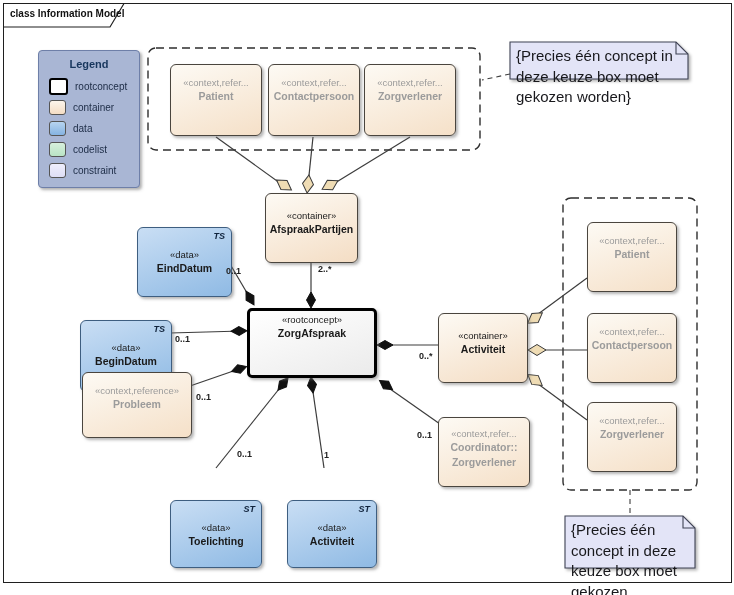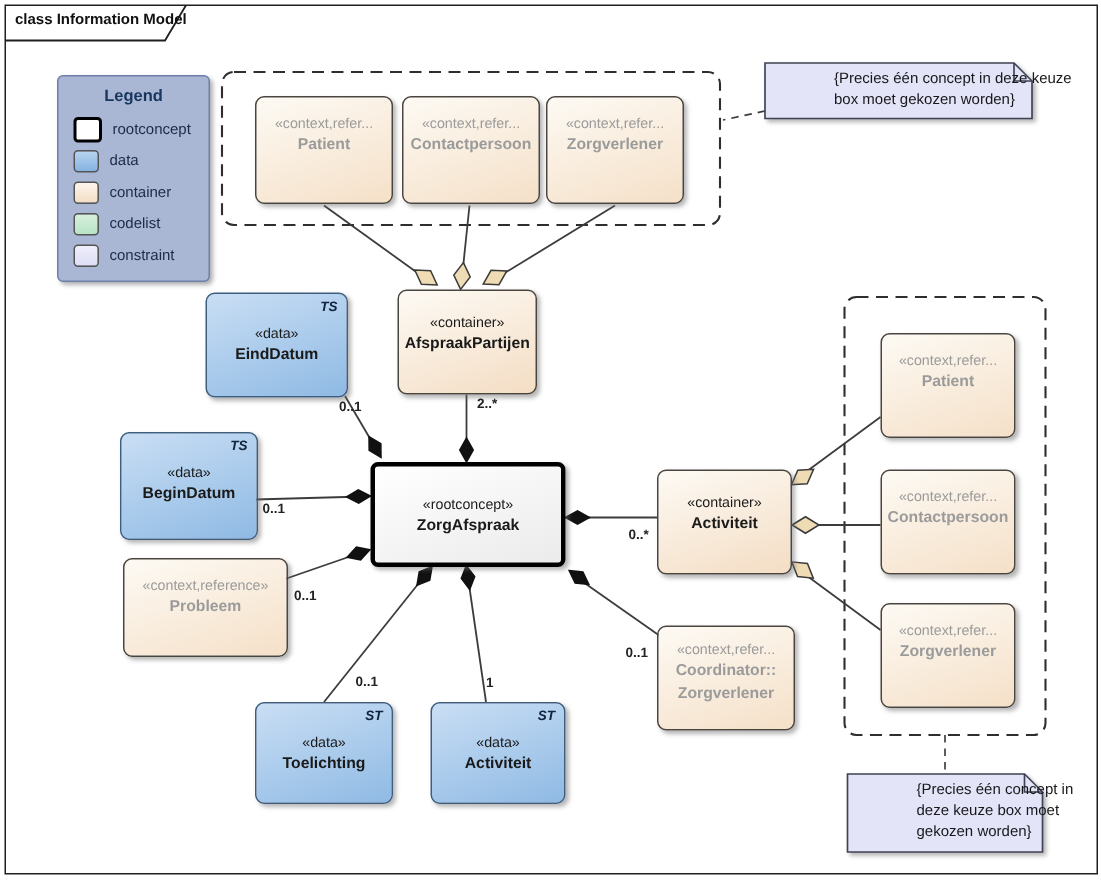--- a/index.html
+++ b/index.html
@@ -40,30 +40,30 @@
     position:absolute;border:1px solid #4a453e;border-radius:6px;
     box-shadow:2px 2px 3px rgba(110,110,110,.5);
     display:flex;flex-direction:column;align-items:center;box-sizing:border-box;
     text-align:center;
   }
   .node .stereo{font-size:9.5px;line-height:1.3;}
   .node .name{font-size:10.5px;font-weight:bold;line-height:1.35;}
   .ctx{background:linear-gradient(160deg,#fdfaf4 0%,#f5e0c8 100%);padding-top:12px;}
   .ctx .stereo,.ctx .name{color:#9b9b9b;}
   .container-node{background:linear-gradient(160deg,#fdfaf4 0%,#f4ddc4 100%);padding-top:16px;}
-  .data-node{background:linear-gradient(160deg,#c9def4 0%,#8fbae4 100%);border-color:#3e5e80;padding-top:21px;}
-  .root-node{background:linear-gradient(160deg,#ffffff 0%,#ebebeb 100%);border:3px solid #000;border-radius:5px;padding-top:20px;text-align:center;}
+  .data-node{background:linear-gradient(160deg,#c9def4 0%,#8fbae4 100%);border-color:#3e5e80;padding-top:21px;margin-top:32px;}
+  .root-node{background:linear-gradient(160deg,#ffffff 0%,#ebebeb 100%);border:3px solid #000;border-radius:5px;padding-top:3px;text-align:center;}
   .corner-tag{
     position:absolute;top:3px;right:6px;font-size:9px;font-style:italic;font-weight:bold;color:#16233a;
   }
   .data-node .corner-tag{color:#10233c;}
 
   
   .note-text{
-    position:absolute;font-size:10px;line-height:1.38;color:#18181c;margin-left:40px;
+    position:absolute;font-size:15px;line-height:1.38;color:#18181c;
   }
 
   
   .mult{
     position:absolute;font-size:9px;color:#222;font-weight:bold;background:transparent;
   }
 </style>
 </head>
 <body>
 
@@ -127,26 +127,26 @@
 
   <div id="diagram-title">class Information Model</div>
 
   <div id="legend">
     <div class="legend-title">Legend</div>
     <div class="legend-row">
       <span class="swatch rootconcept"></span>
       <span class="legend-label">rootconcept</span>
     </div>
     <div class="legend-row">
+      <span class="swatch container"></span>
+      <span class="legend-label">container</span>
+    </div>
+    <div class="legend-row">
       <span class="swatch data"></span>
       <span class="legend-label">data</span>
-    </div>
-    <div class="legend-row">
-      <span class="swatch container"></span>
-      <span class="legend-label">container</span>
     </div>
     <div class="legend-row">
       <span class="swatch codelist"></span>
       <span class="legend-label">codelist</span>
     </div>
     <div class="legend-row">
       <span class="swatch constraint"></span>
       <span class="legend-label">constraint</span>
     </div>
   </div>

